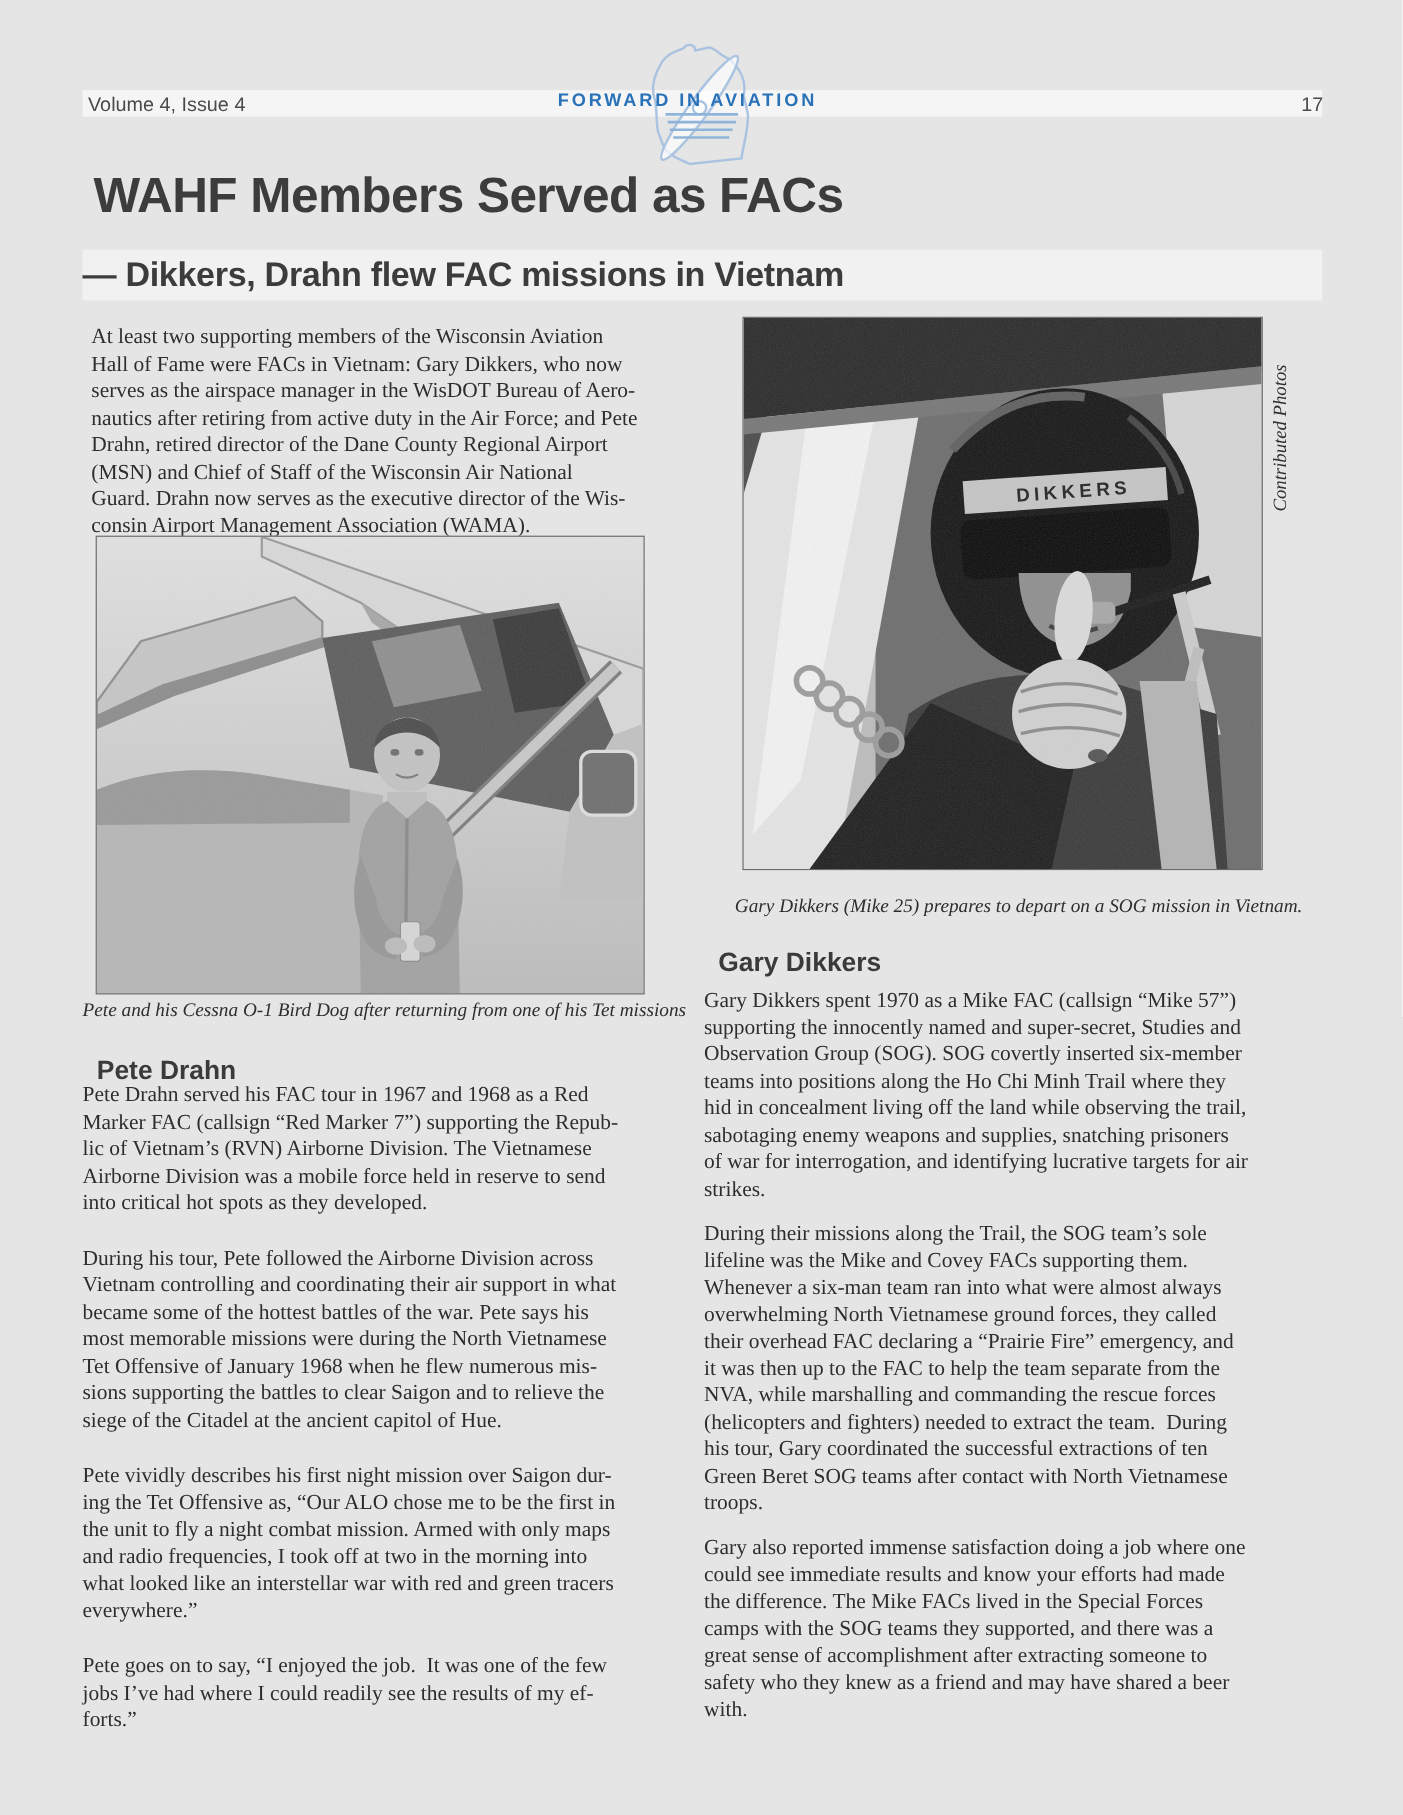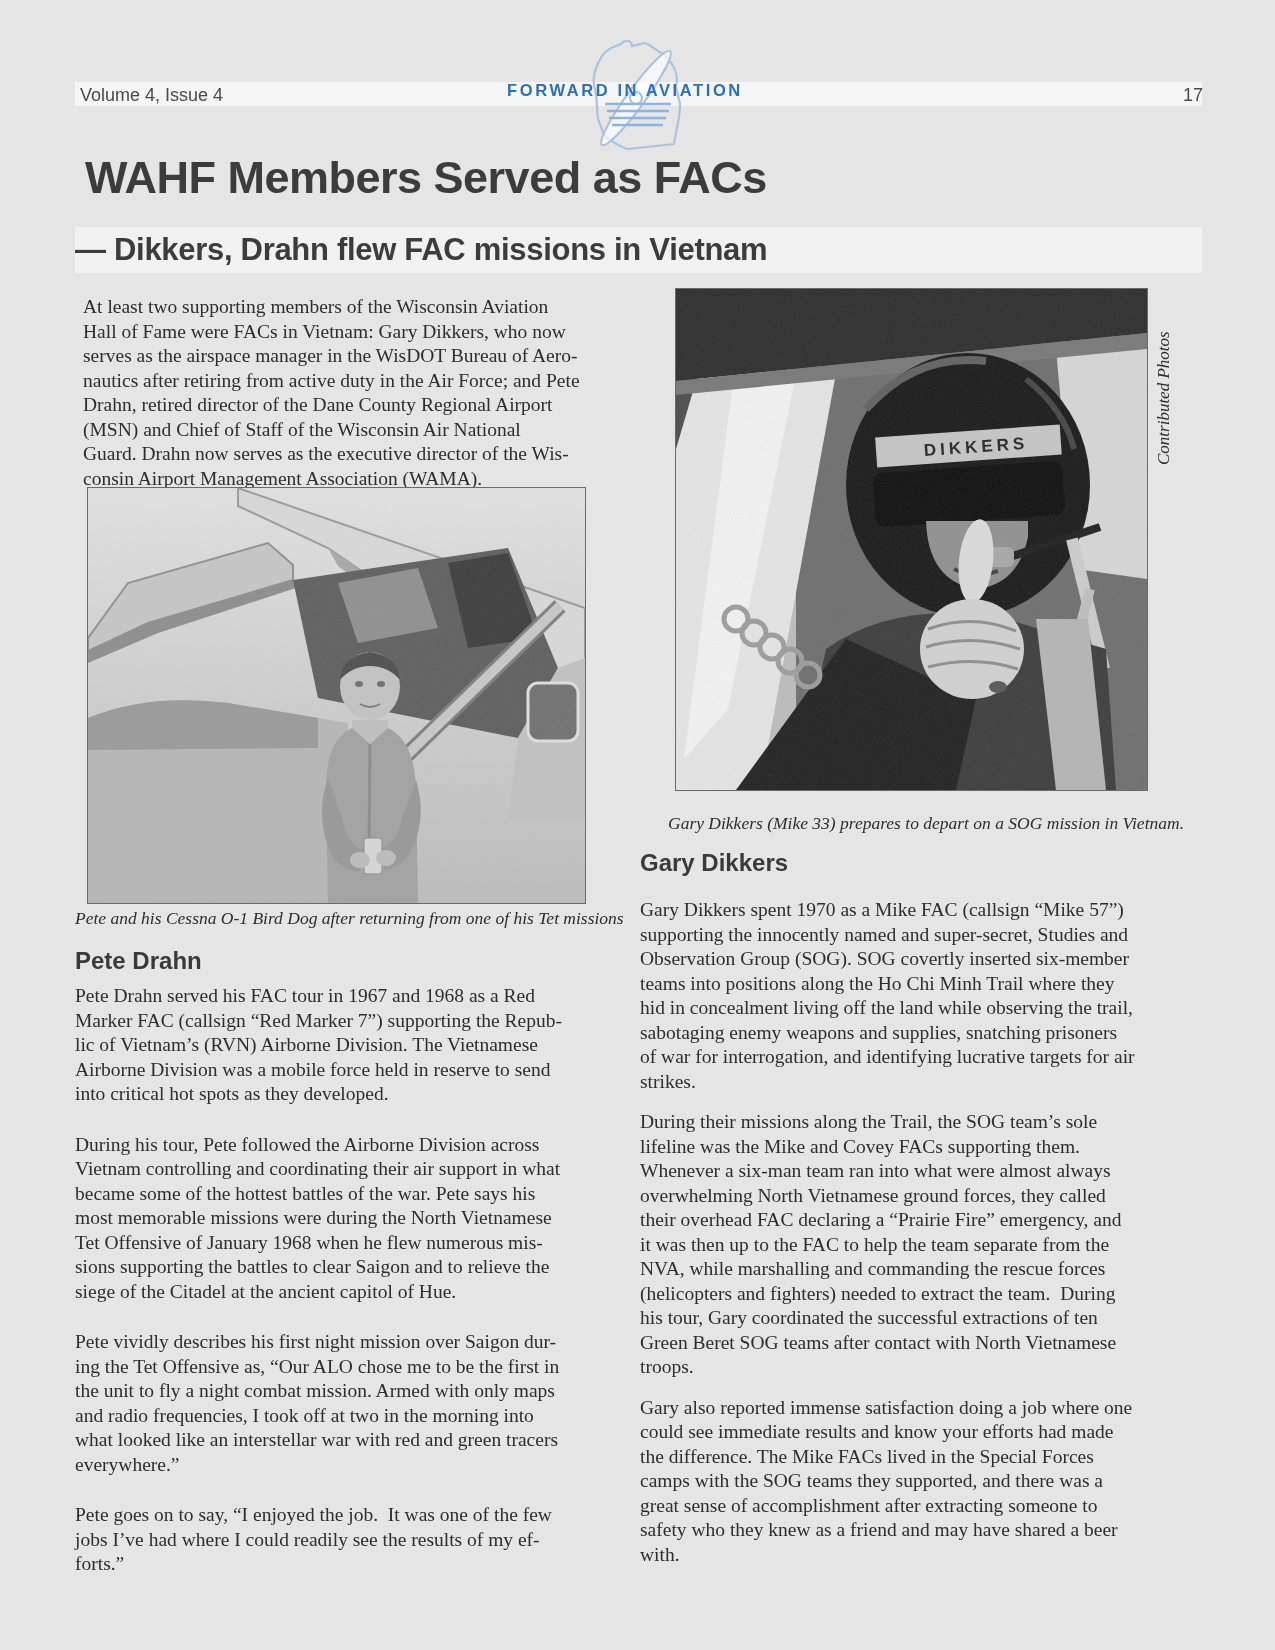--- a/index.html
+++ b/index.html
@@ -20,21 +20,21 @@
             font-family:"Liberation Sans","DejaVu Sans",sans-serif;
             font-size:31px;font-weight:700;color:#3c3c3c;letter-spacing:-0.3px;}
   .body{font-family:"Liberation Serif","DejaVu Serif",serif;font-size:19.5px;
         line-height:24.5px;color:#2d2d2d;white-space:pre;margin:8px;}
   .intro{position:absolute;left:75px;top:287px;}
   .col{position:absolute;}
   .col-left{left:75px;top:984px;width:520px;}
   .col-left .body{margin:0 0 26px 0;}
   .col-right{left:640px;top:886px;width:520px;}
   .col-right .body{margin:12px 0 16px 0;}
-  .sec{position:absolute;margin:0;font-family:"Liberation Sans","DejaVu Sans",sans-serif;
+  .sec{position:absolute;margin:13px;font-family:"Liberation Sans","DejaVu Sans",sans-serif;
        font-size:24px;font-weight:700;color:#3a3a3a;}
   .left-h{left:75px;top:947px;}
   .right-h{left:640px;top:849px;}
   .photo{position:absolute;border:1px solid #6a6a6a;background:#cdcdcd;overflow:hidden;}
   .photo svg{display:block;width:100%;height:100%;}
   .photo-left{left:87px;top:487px;width:497px;height:415px;}
   .photo-right{left:675px;top:288px;width:471px;height:501px;}
   .caption{position:absolute;font-style:italic;font-size:17.5px;color:#2d2d2d;
            text-align:center;white-space:nowrap;}
   .cap-left{left:75px;top:908px;width:515px;}
@@ -199,21 +199,21 @@
       <ellipse cx="300" cy="272" rx="17" ry="42" fill="#dcdcdc" transform="rotate(6 300 272)"></ellipse>
       <ellipse cx="296" cy="360" rx="52" ry="50" fill="#d2d2d2"></ellipse>
       <path d="M252,340 Q296,324 340,342" stroke="#8d8d8d" stroke-width="3" fill="none"></path>
       <path d="M250,358 Q296,344 344,360" stroke="#8d8d8d" stroke-width="3" fill="none"></path>
       <path d="M252,378 Q298,366 342,380" stroke="#8d8d8d" stroke-width="3" fill="none"></path>
       <ellipse cx="322" cy="398" rx="9" ry="6" fill="#555555"></ellipse>
       <rect width="471" height="501" filter="url(#grainR)"></rect>
     </svg>
   </div>
   <div class="credit">Contributed Photos</div>
-  <div class="caption cap-right">Gary Dikkers (Mike 33) prepares to depart on a SOG mission in Vietnam.</div>
+  <div class="caption cap-right">Gary Dikkers (Mike 25) prepares to depart on a SOG mission in Vietnam.</div>
 
   <h3 class="sec right-h">Gary Dikkers</h3>
   <div class="col col-right">
     <p class="body">Gary Dikkers spent 1970 as a Mike FAC (callsign “Mike 57”)
 supporting the innocently named and super-secret, Studies and
 Observation Group (SOG). SOG covertly inserted six-member
 teams into positions along the Ho Chi Minh Trail where they
 hid in concealment living off the land while observing the trail,
 sabotaging enemy weapons and supplies, snatching prisoners
 of war for interrogation, and identifying lucrative targets for air

